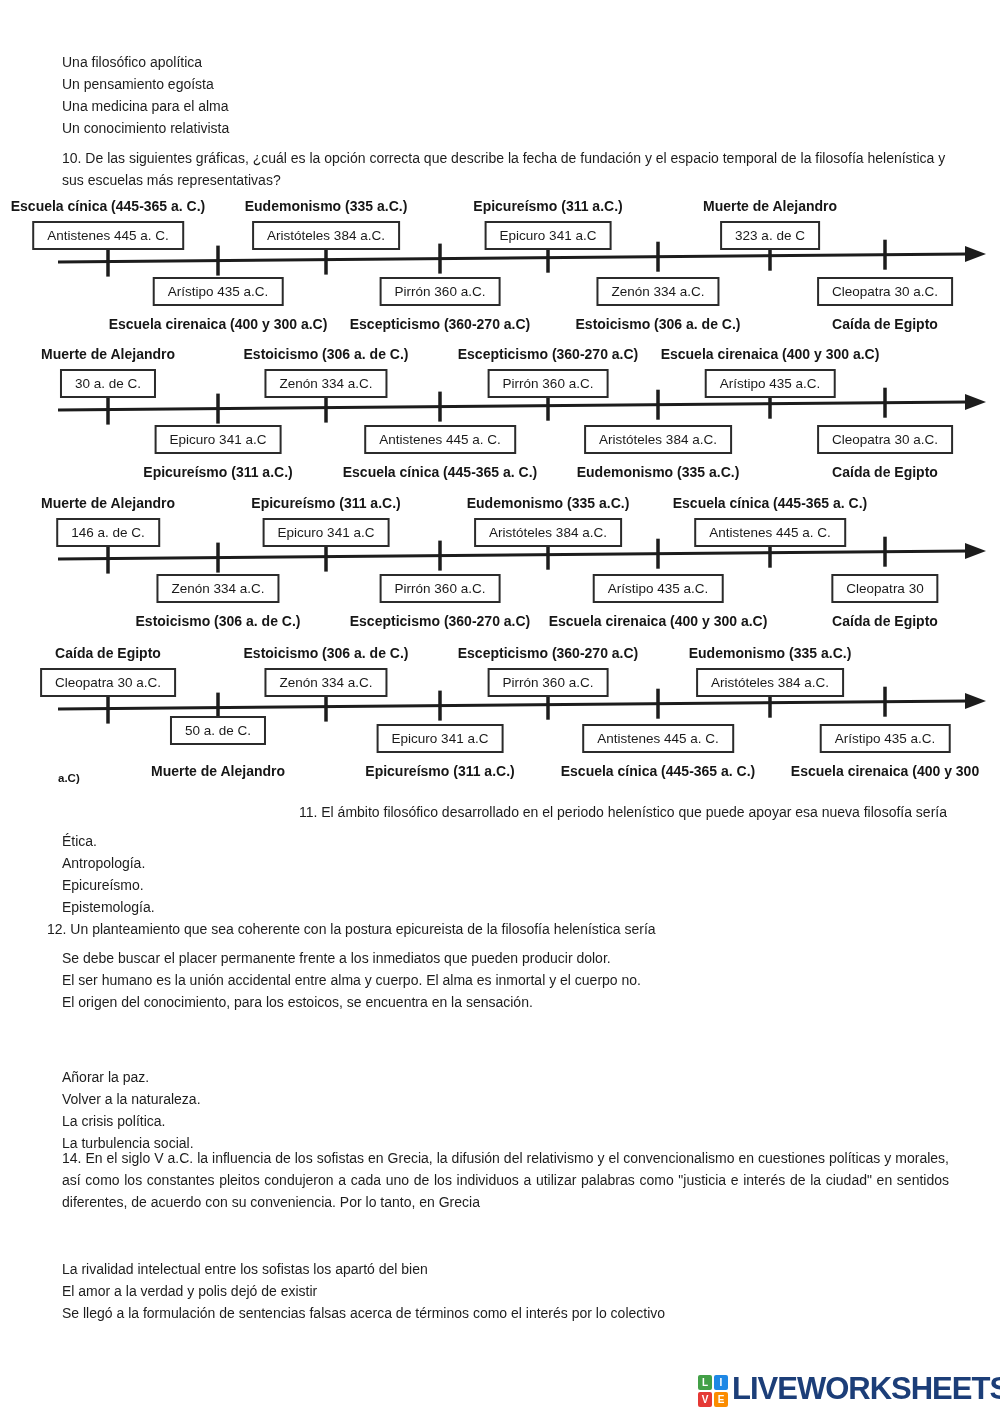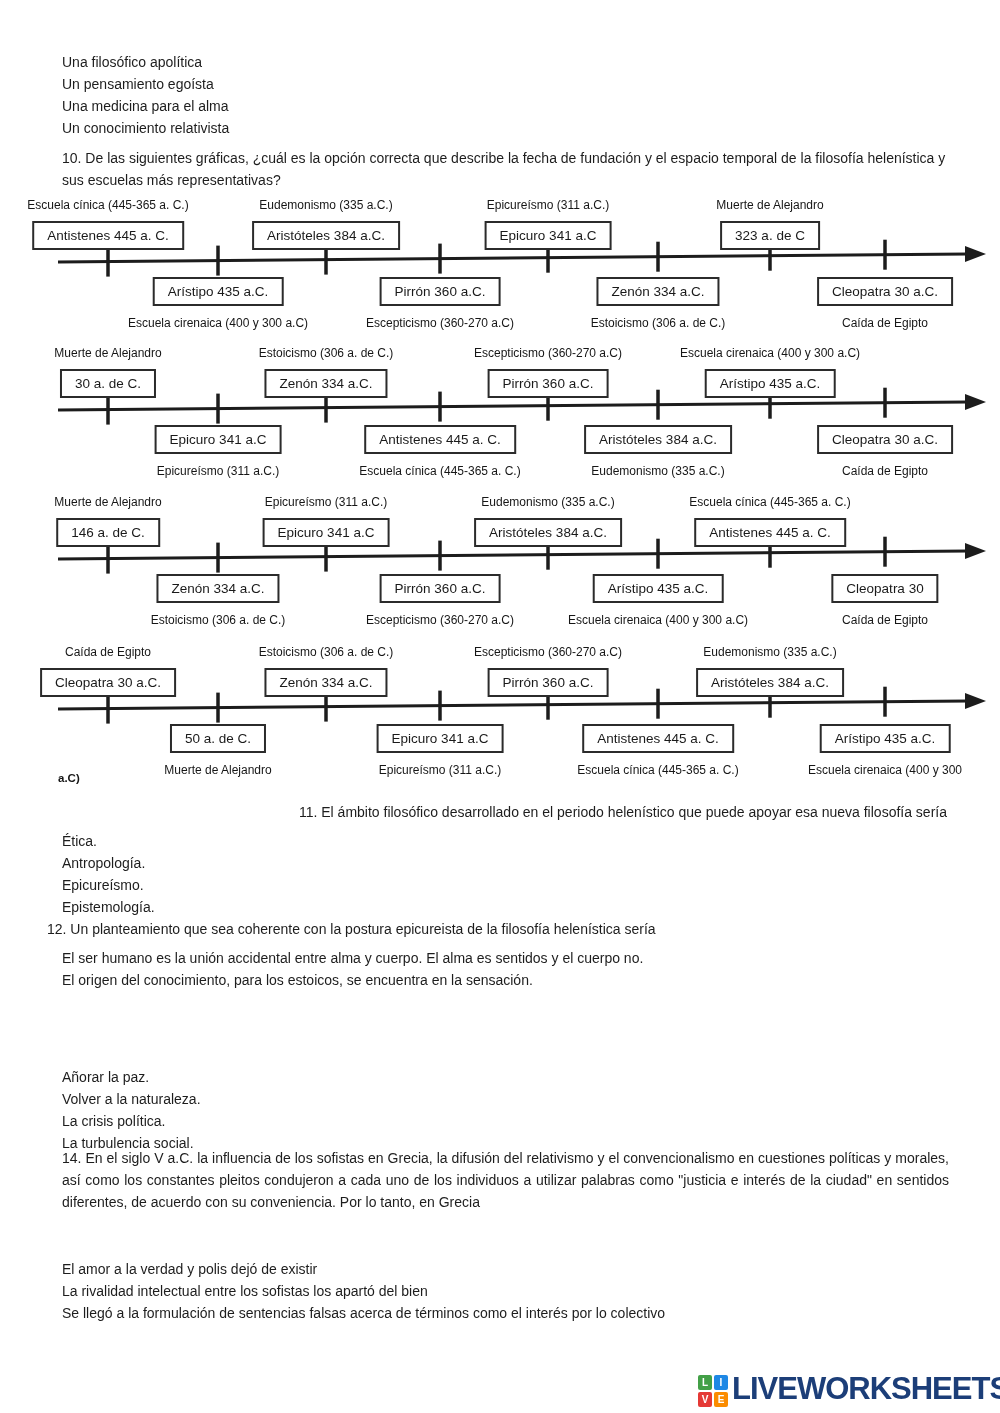--- a/index.html
+++ b/index.html
@@ -4,21 +4,21 @@
 <style>
   html,body{margin:0;padding:0;background:#ffffff;}
   .page{position:relative;width:1000px;height:1413px;background:#ffffff;overflow:hidden;
         font-family:"Liberation Sans",sans-serif;color:#1d1d1d;}
   .block{position:absolute;font-size:14px;line-height:22px;}
   .opt{white-space:nowrap;}
   .q-head{font-size:14px;line-height:22px;}
   .justified{text-align:justify;}
   
   .tl{position:absolute;left:0;width:1000px;height:150px;}
-  .tl-label{position:absolute;transform:translateX(-50%);font-size:12px;font-weight:normal;
+  .tl-label{position:absolute;transform:translateX(-50%);font-size:14px;font-weight:bold;
             white-space:nowrap;color:#161616;text-align:right;}
   .tl-wrap-label{position:absolute;font-size:11.5px;font-weight:bold;white-space:nowrap;color:#161616;}
   .tl-box{position:absolute;transform:translateX(-50%);font-size:13.5px;color:#1a1a1a;
           background:#ffffff;border:2px solid #2b2b2b;padding:5px 13px;white-space:nowrap;
           z-index:2;text-align:center;}
   
   .footer{position:absolute;left:698px;top:1371px;display:flex;align-items:center;}
   .logo-grid{display:grid;grid-template-columns:14px 14px;grid-auto-rows:15px;gap:2px;margin-top:3px;}
   .logo-sq{color:#fff;font-size:10px;font-weight:bold;display:flex;align-items:center;
            justify-content:center;border-radius:2px;font-family:"Liberation Sans",sans-serif;}
@@ -143,56 +143,57 @@
         <line x1="885" y1="42.7" x2="885" y2="72.7" stroke="#1c1c1c" stroke-width="3.5"></line>
       </svg>
       <div class="tl-label" style="left: 108px; top: 1px;">Caída de Egipto</div>
       <div class="tl-label" style="left: 326px; top: 1px;">Estoicismo (306 a. de C.)</div>
       <div class="tl-label" style="left: 548px; top: 1px;">Escepticismo (360-270 a.C)</div>
       <div class="tl-label" style="left: 770px; top: 1px;">Eudemonismo (335 a.C.)</div>
       <div class="tl-box" style="left: 108px; top: 24px;">Cleopatra 30 a.C.</div>
       <div class="tl-box" style="left: 326px; top: 24px;">Zenón 334 a.C.</div>
       <div class="tl-box" style="left: 548px; top: 24px;">Pirrón 360 a.C.</div>
       <div class="tl-box" style="left: 770px; top: 24px;">Aristóteles 384 a.C.</div>
-      <div class="tl-box" style="left: 218px; top: 80px;">50 a. de C.</div>
+      <div class="tl-box" style="left: 218px; top: 72px;">50 a. de C.</div>
       <div class="tl-box" style="left: 440px; top: 80px;">Epicuro 341 a.C</div>
       <div class="tl-box" style="left: 658px; top: 80px;">Antistenes 445 a. C.</div>
       <div class="tl-box" style="left: 885px; top: 80px;">Arístipo 435 a.C.</div>
       <div class="tl-label" style="left: 218px; top: 119px;">Muerte de Alejandro</div>
       <div class="tl-label" style="left: 440px; top: 119px;">Epicureísmo (311 a.C.)</div>
       <div class="tl-label" style="left: 658px; top: 119px;">Escuela cínica (445-365 a. C.)</div>
       <div class="tl-label" style="left: 885px; top: 119px;">Escuela cirenaica (400 y 300</div>
       <div class="tl-wrap-label" style="left: 58px; top: 128px;">a.C)</div>
     </div>
 
   <div class="block q-head" style="left:62px;top:801px;width:885px;text-align:right;">11. El ámbito filosófico desarrollado en el periodo helenístico que puede apoyar esa nueva filosofía sería</div>
   <div class="block" style="left:62px;top:830px;">
     <div class="opt">Ética.</div>
     <div class="opt">Antropología.</div>
     <div class="opt">Epicureísmo.</div>
     <div class="opt">Epistemología.</div>
   </div>
 
   <div class="block q-head" style="left:47px;top:918px;width:885px;">12. Un planteamiento que sea coherente con la postura epicureista de la filosofía helenística sería</div>
   <div class="block" style="left:62px;top:947px;">
-    <div class="opt">El ser humano es la unión accidental entre alma y cuerpo. El alma es sentidos y el cuerpo no.</div>
+    <div class="opt">Se debe buscar el placer permanente frente a los inmediatos que pueden producir dolor.</div>
+    <div class="opt">El ser humano es la unión accidental entre alma y cuerpo. El alma es inmortal y el cuerpo no.</div>
     <div class="opt">El origen del conocimiento, para los estoicos, se encuentra en la sensación.</div>
   </div>
 
   <div class="block" style="left:62px;top:1066px;">
     <div class="opt">Añorar la paz.</div>
     <div class="opt">Volver a la naturaleza.</div>
     <div class="opt">La crisis política.</div>
     <div class="opt">La turbulencia social.</div>
   </div>
 
   <div class="block q-head justified" style="left:62px;top:1147px;width:887px;">14. En el siglo V a.C. la influencia de los sofistas en Grecia, la difusión del relativismo y el convencionalismo en cuestiones políticas y morales, así como los constantes pleitos condujeron a cada uno de los individuos a utilizar palabras como "justicia e interés de la ciudad" en sentidos diferentes, de acuerdo con su conveniencia. Por lo tanto, en Grecia</div>
   <div class="block" style="left:62px;top:1258px;">
+    <div class="opt">La rivalidad intelectual entre los sofistas los apartó del bien</div>
     <div class="opt">El amor a la verdad y polis dejó de existir</div>
-    <div class="opt">La rivalidad intelectual entre los sofistas los apartó del bien</div>
     <div class="opt">Se llegó a la formulación de sentencias falsas acerca de términos como el interés por lo colectivo</div>
   </div>
 
   <div class="footer">
     <div class="logo-grid" id="logoGrid">
         <span class="logo-sq" style="background: rgb(67, 160, 71);">L</span>
         <span class="logo-sq" style="background: rgb(30, 136, 229);">I</span>
         <span class="logo-sq" style="background: rgb(229, 57, 53);">V</span>
         <span class="logo-sq" style="background: rgb(251, 140, 0);">E</span>
       </div>

